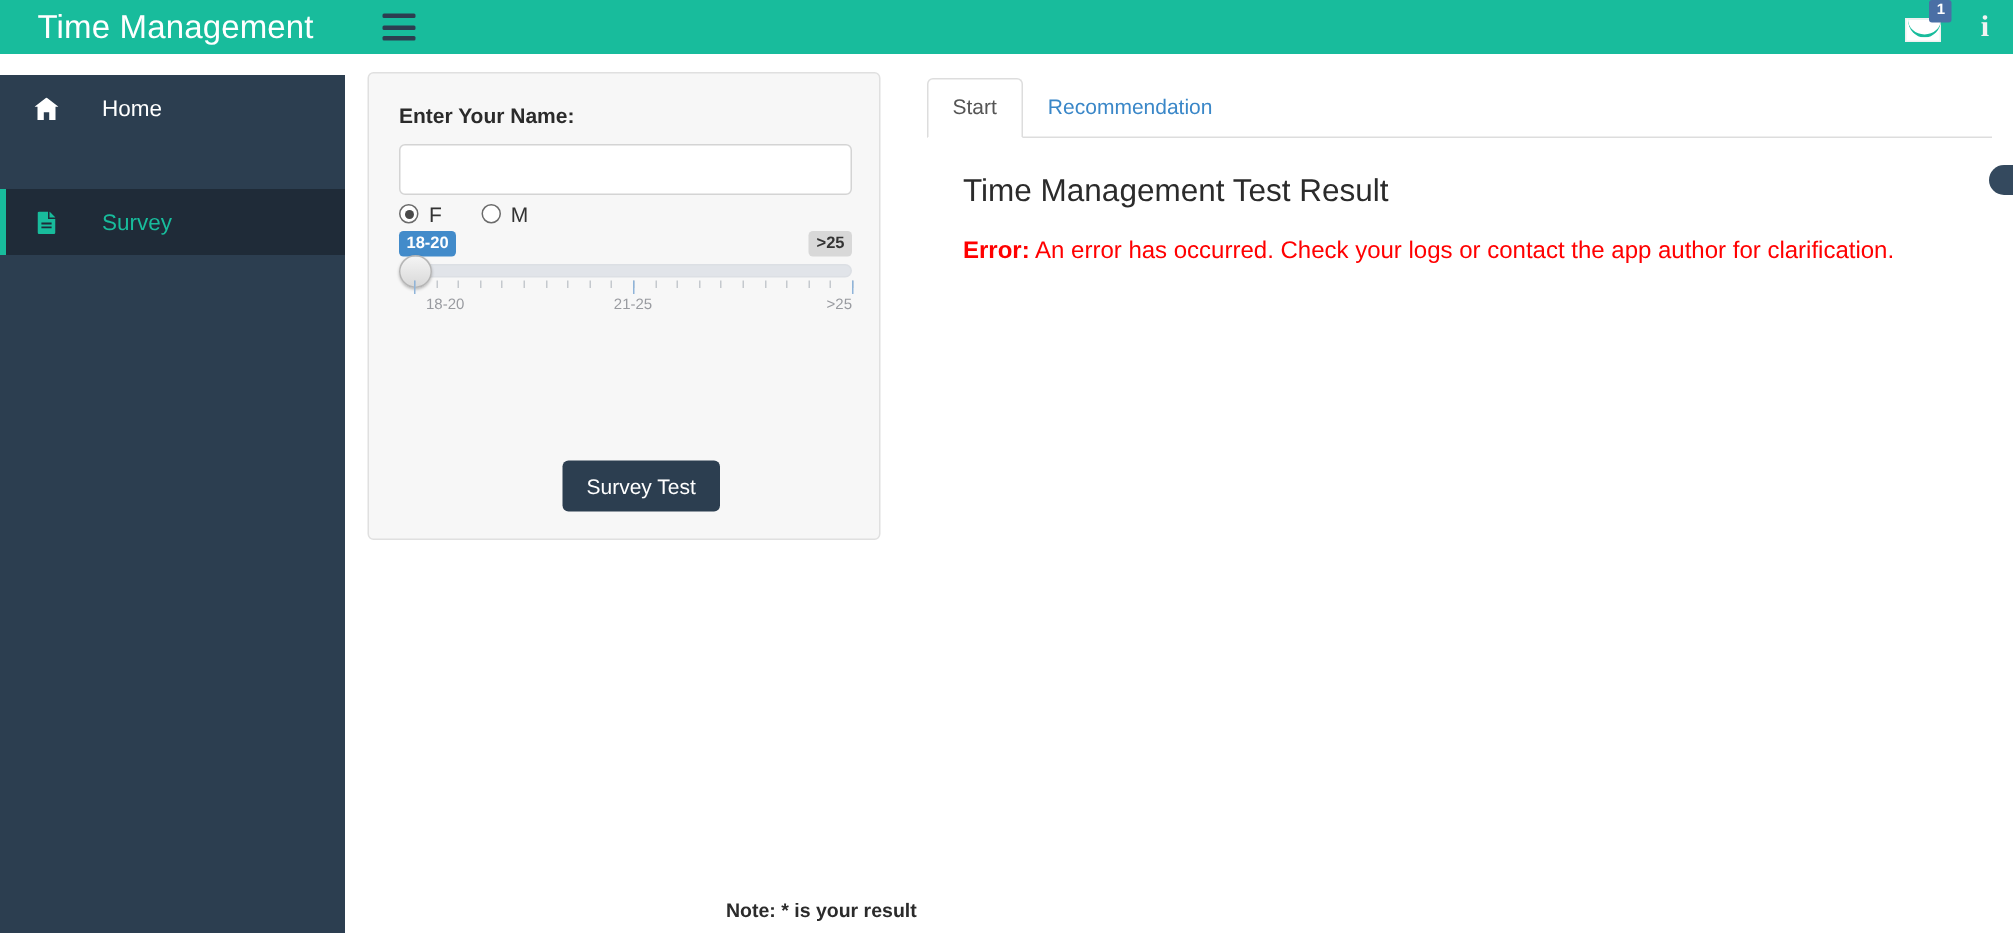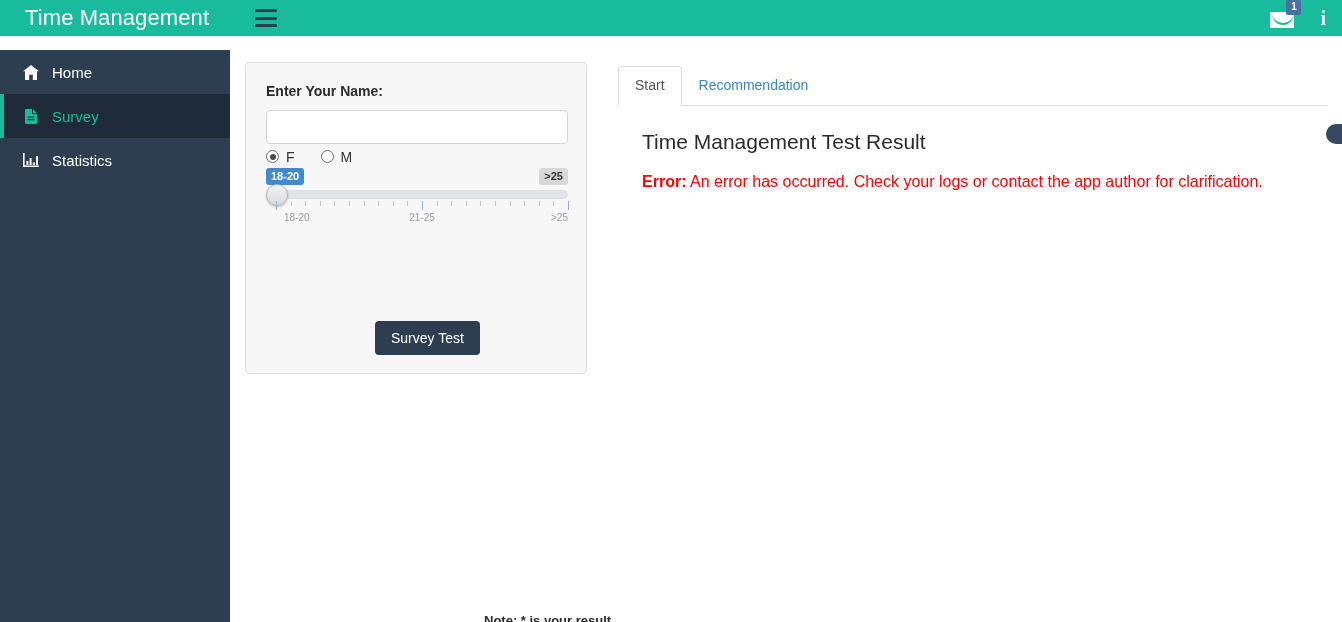--- a/index.html
+++ b/index.html
@@ -90,39 +90,41 @@
   }
   .side-item {
     display: flex; align-items: center;
     height: 44px;
     padding-left: 16px;
     color: #ffffff;
     font-size: 15px;
     cursor: pointer;
     border-left: 4px solid transparent;
     box-sizing: border-box;
+    gap: 16px;
   }
   .side-item .ico {
     width: 22px; height: 16px;
     margin-right: 10px;
     display: inline-flex; align-items: center; justify-content: center;
     flex: 0 0 auto;
   }
   .side-item.active {
     background: #1f2b38;
     border-left: 4px solid #18bc9c;
     color: #18bc9c;
+    margin-top: 32px;
   }
   .side-item.active .ico svg { fill: #18bc9c; }
   .side-item .ico svg { fill: #ffffff; }
   .side-label { line-height: 1; }
 
   
   .content {
-    position: absolute; top: 50px; left: 230px;
+    position: absolute; top: 36px; left: 230px;
     width: 1112px; height: 572px;
     background: #ffffff;
   }
 
   
   .form-panel {
     position: absolute;
     left: 15px; top: 12px;
     width: 342px; height: 312px;
     background: #f7f7f7;
@@ -327,28 +329,20 @@
 
     <div class="side-item active">
       <span class="ico">
         <svg width="12" height="15" viewBox="0 0 12 15">
             <path d="M7 0H1.2C.5 0 0 .5 0 1.2v12.6c0 .7.5 1.2 1.2 1.2h9.6c.7 0 1.2-.5 1.2-1.2V5H7V0zM8 0v4h4L8 0zM2.6 7.4h6.8v1.2H2.6V7.4zm0 2.6h6.8v1.2H2.6V10z"></path>
           </svg>
       </span>
       <span class="side-label">Survey</span>
     </div>
 
-    <div class="side-item">
-      <span class="ico">
-        <svg width="16" height="14" viewBox="0 0 16 14">
-            <path d="M0 0h1.6v12.4H16V14H0V0zm3.4 8h2v4h-2V8zm3.2-3h2v7h-2V5zm3.2 4.6h2V12h-2V9.6zm3.2-6.6h2V12h-2V3z"></path>
-          </svg>
-      </span>
-      <span class="side-label">Statistics</span>
-    </div>
 
   </div>
 
   <div class="content">
 
     <div class="form-panel">
 
       <div class="field-label">Enter Your Name:</div>
       <input class="name-input" type="text" placeholder="" style="">
 

